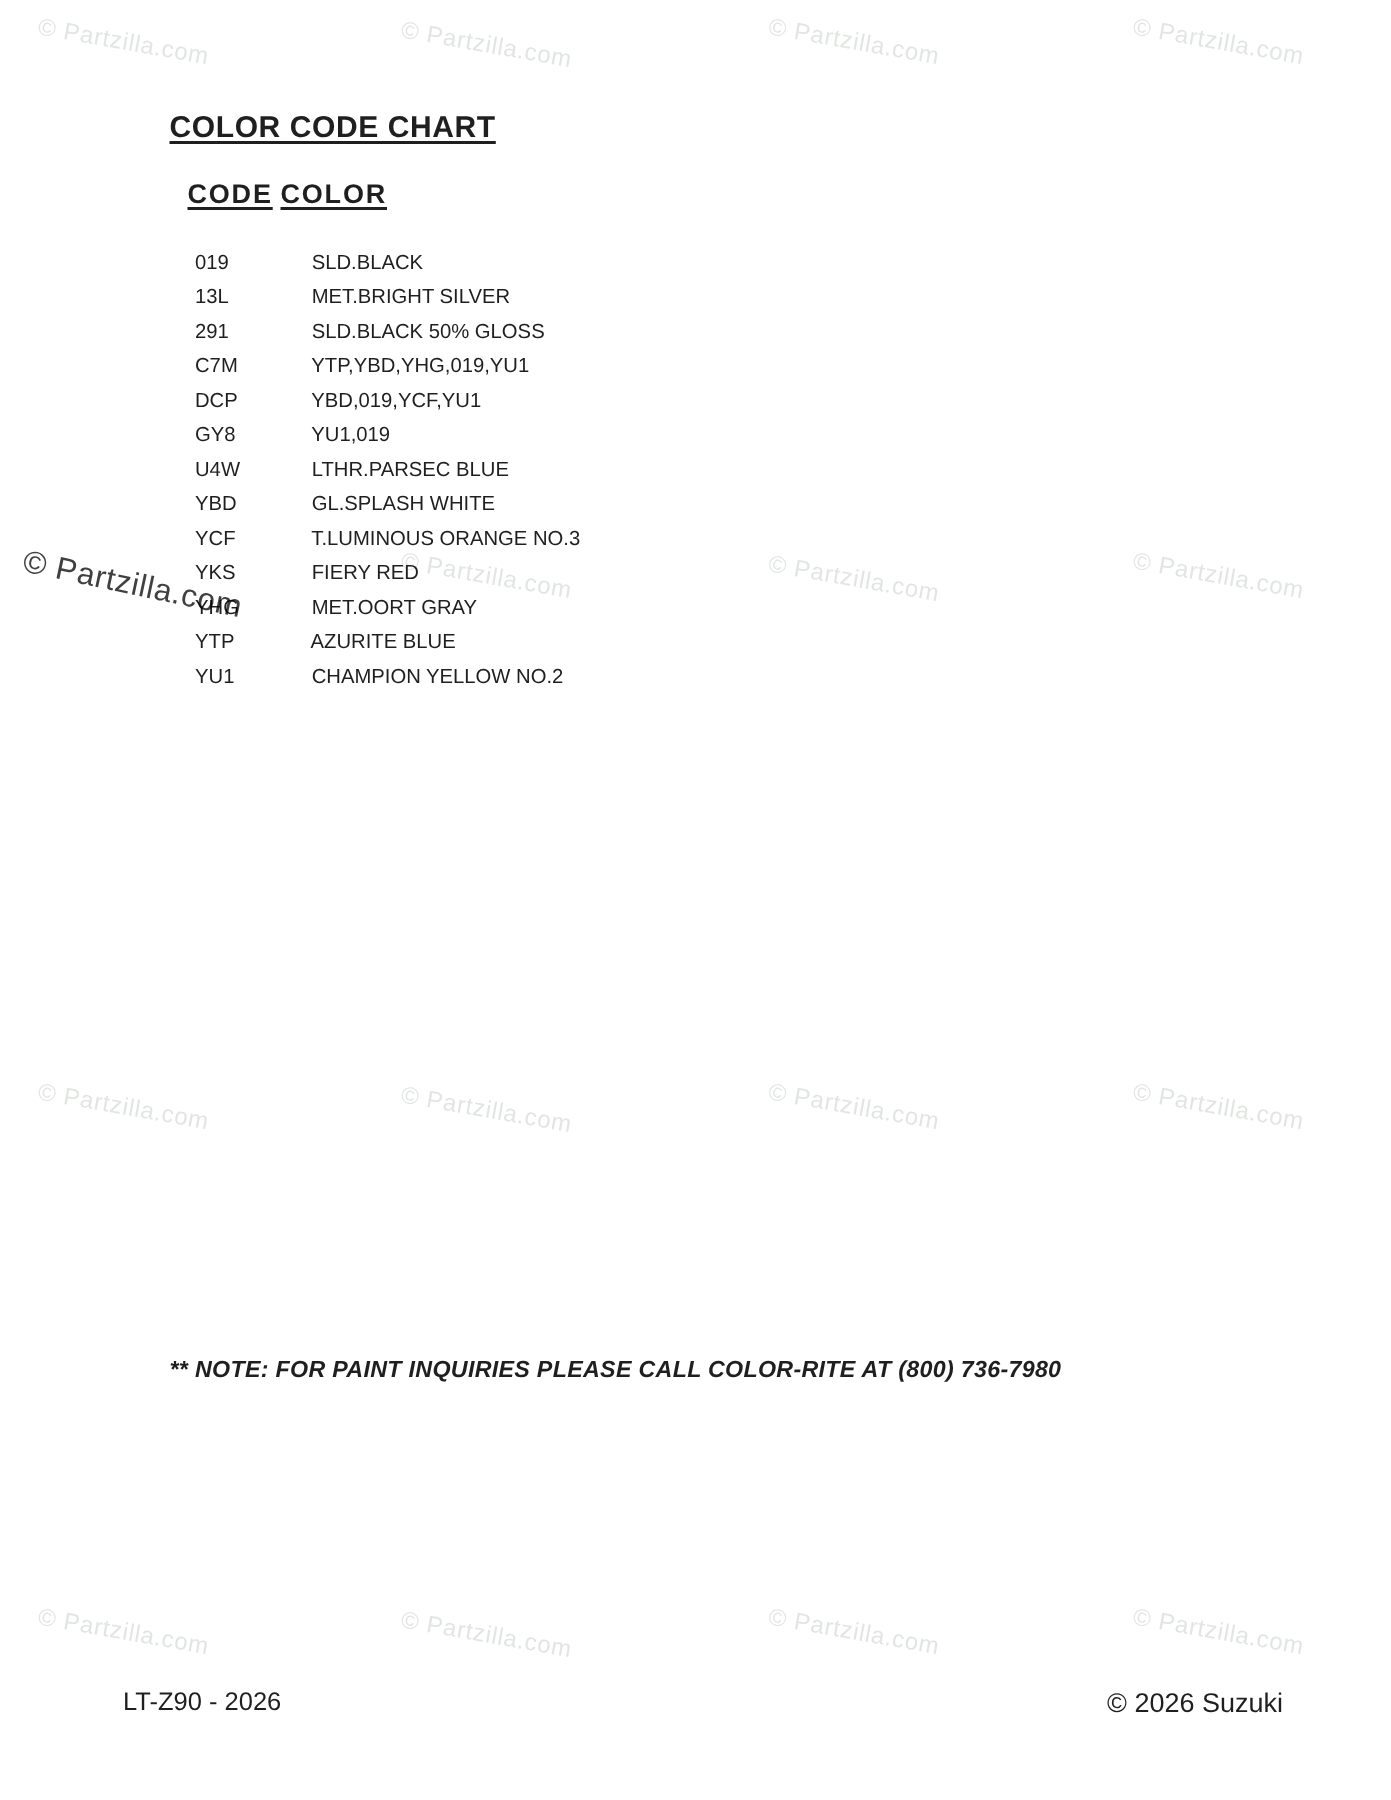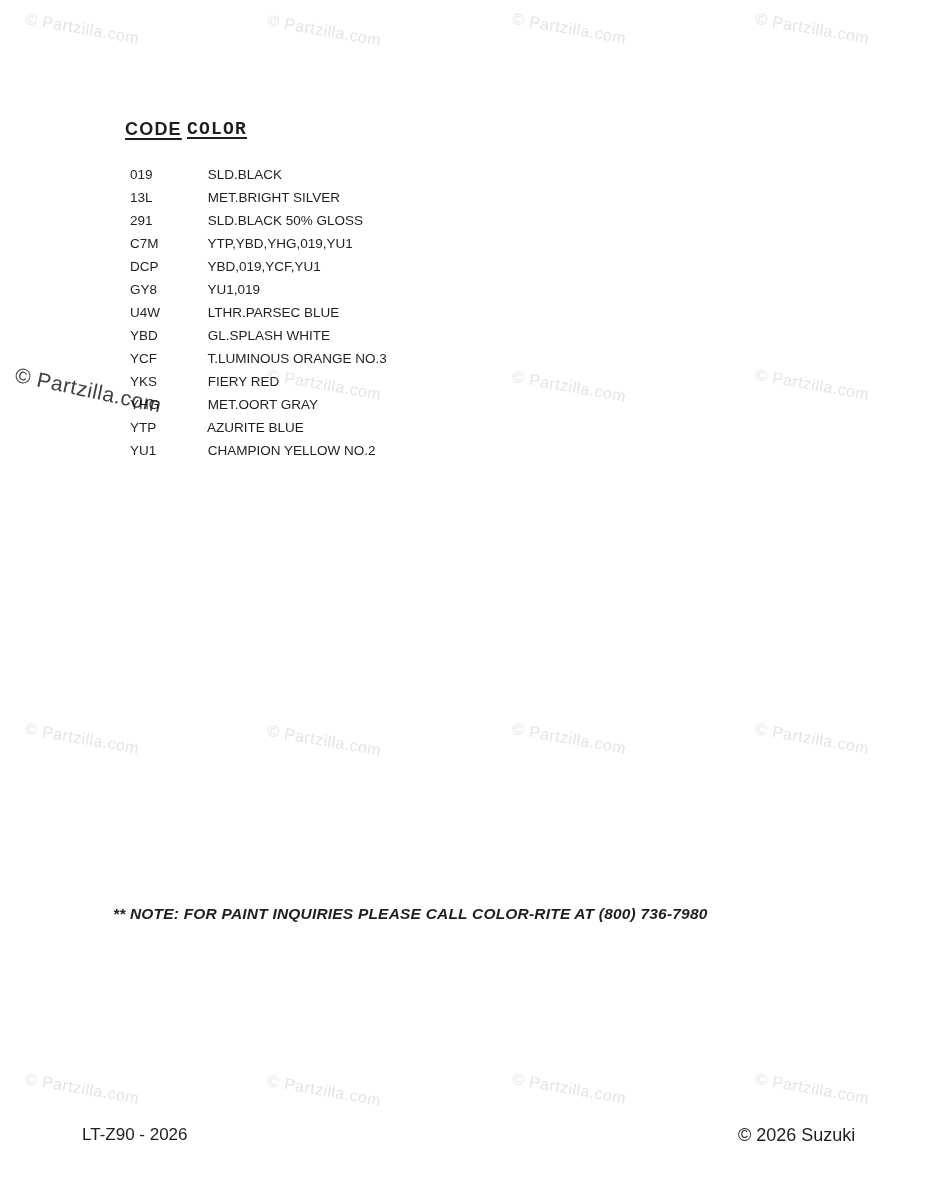--- a/index.html
+++ b/index.html
@@ -66,21 +66,21 @@
   }
   .col-headers .hdr {
     position: absolute;
     top: 0;
     text-decoration: underline;
     text-decoration-thickness: 2px;
     text-underline-offset: 3px;
     white-space: nowrap;
   }
   .col-headers .hdr-code  { left: 12px; }
-  .col-headers .hdr-color { left: 74px; font-family: Liberation Mono, monospace; }
+  .col-headers .hdr-color { left: 74px; }
   .color-table {
     position: absolute;
     left: 130px;
     top: 163px;
     z-index: 1;
   }
   .color-table .row {
     height: 23px;
     line-height: 23px;
     font-size: 13.5px;
@@ -134,20 +134,21 @@
       <div class="wm light" style="left: 269px; top: 722px; color: rgb(226, 230, 226);">© Partzilla.com</div>
       <div class="wm light" style="left: 514px; top: 720px; color: rgb(226, 230, 226);">© Partzilla.com</div>
       <div class="wm light" style="left: 757px; top: 720px; color: rgb(226, 230, 226);">© Partzilla.com</div>
       <div class="wm light" style="left: 27px; top: 1070px; color: rgb(226, 230, 226);">© Partzilla.com</div>
       <div class="wm light" style="left: 269px; top: 1072px; color: rgb(226, 230, 226);">© Partzilla.com</div>
       <div class="wm light" style="left: 514px; top: 1070px; color: rgb(226, 230, 226);">© Partzilla.com</div>
       <div class="wm light" style="left: 757px; top: 1070px; color: rgb(226, 230, 226);">© Partzilla.com</div>
       <div class="wm dark" style="left: 18px; top: 363px; color: rgb(64, 64, 64);">© Partzilla.com</div>
     </div>
 
+  <h1 class="doc-title">COLOR CODE CHART</h1>
 
   <div class="col-headers">
     <span class="hdr hdr-code">CODE</span>
     <span class="hdr hdr-color">COLOR</span>
   </div>
 
   <div class="color-table" id="color-table">
     <div class="row">
       <span class="code">019</span>
       <span class="color">SLD.BLACK</span>

